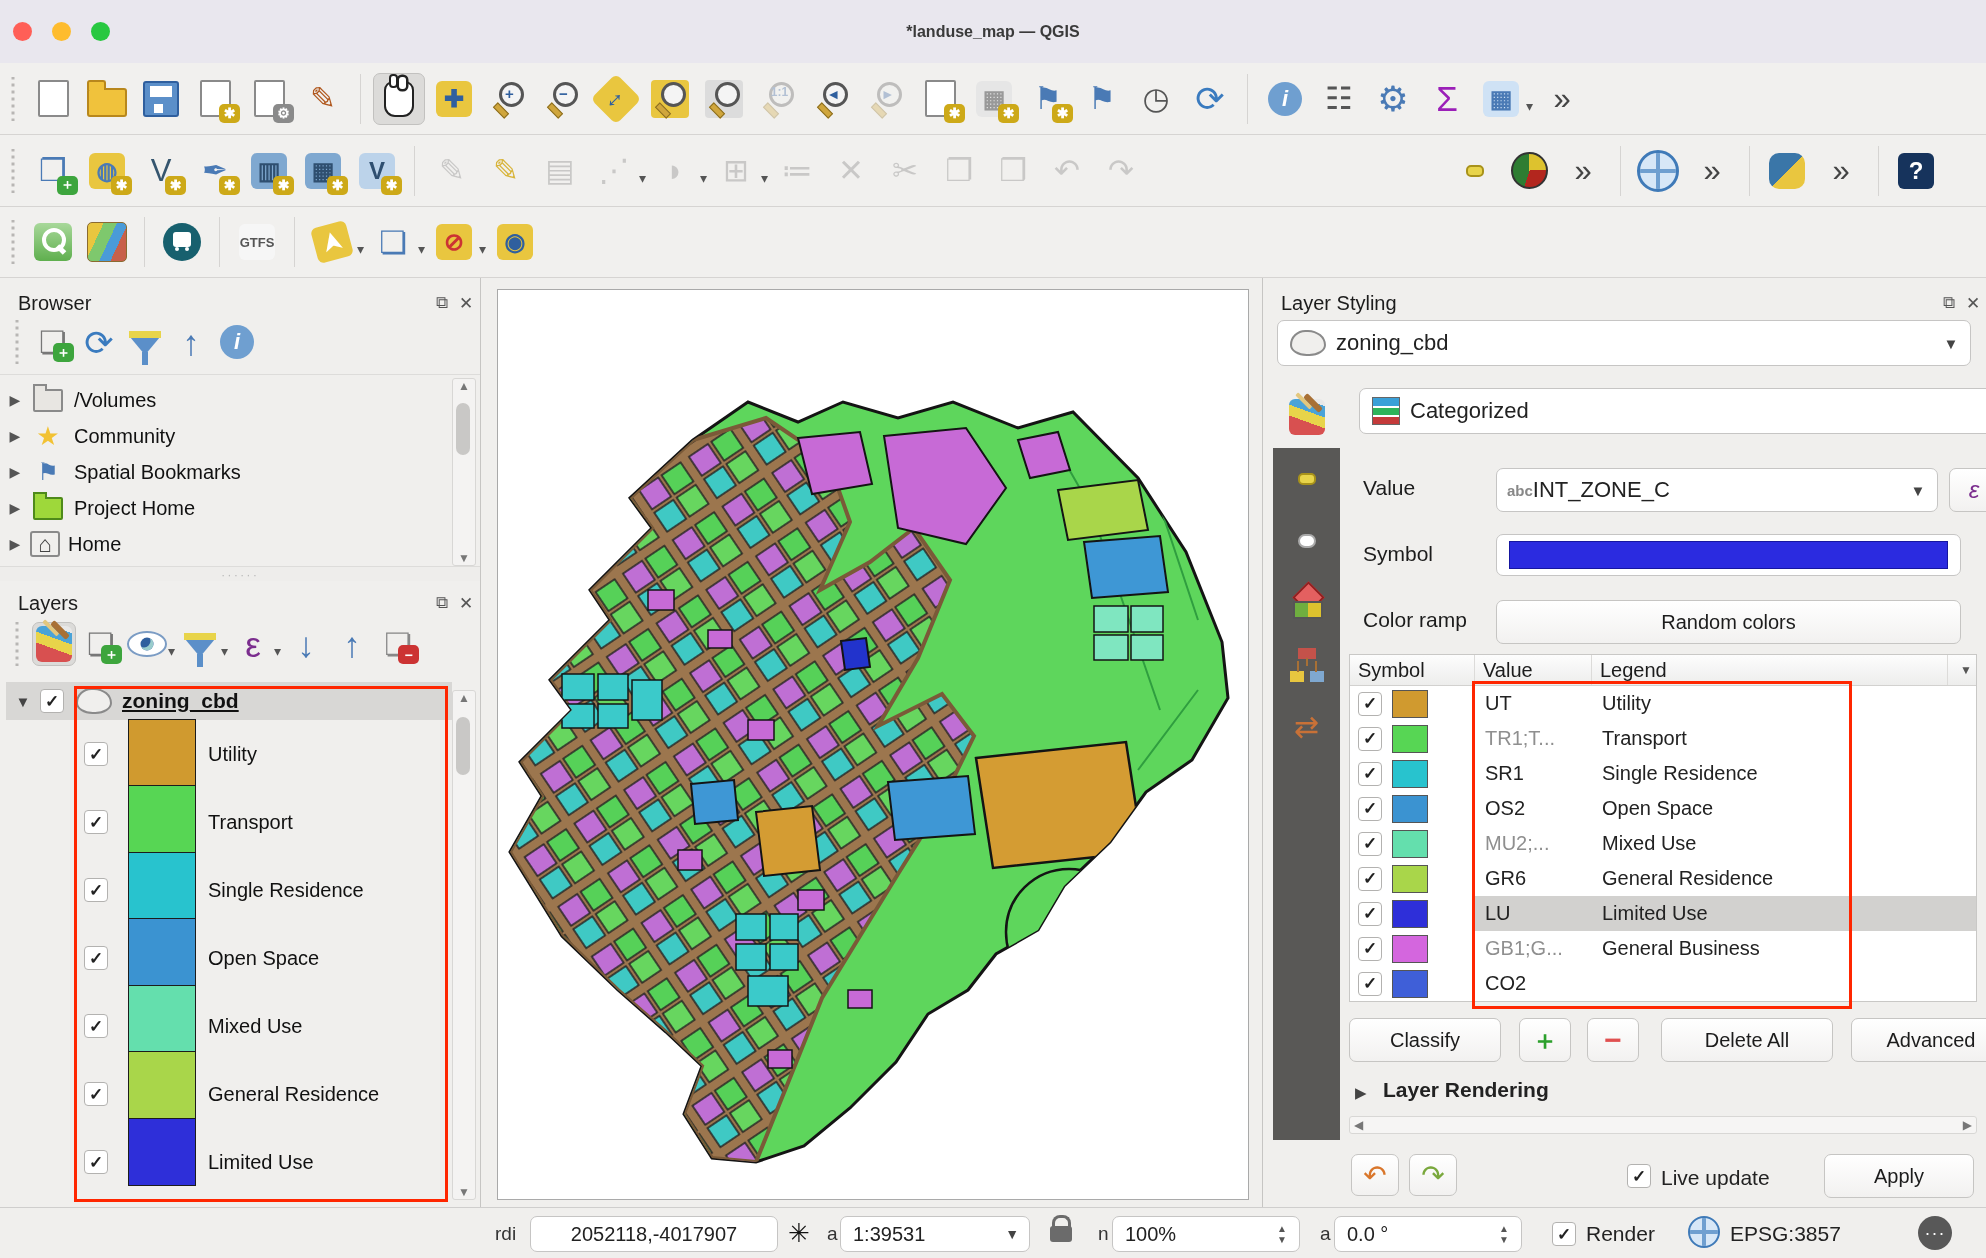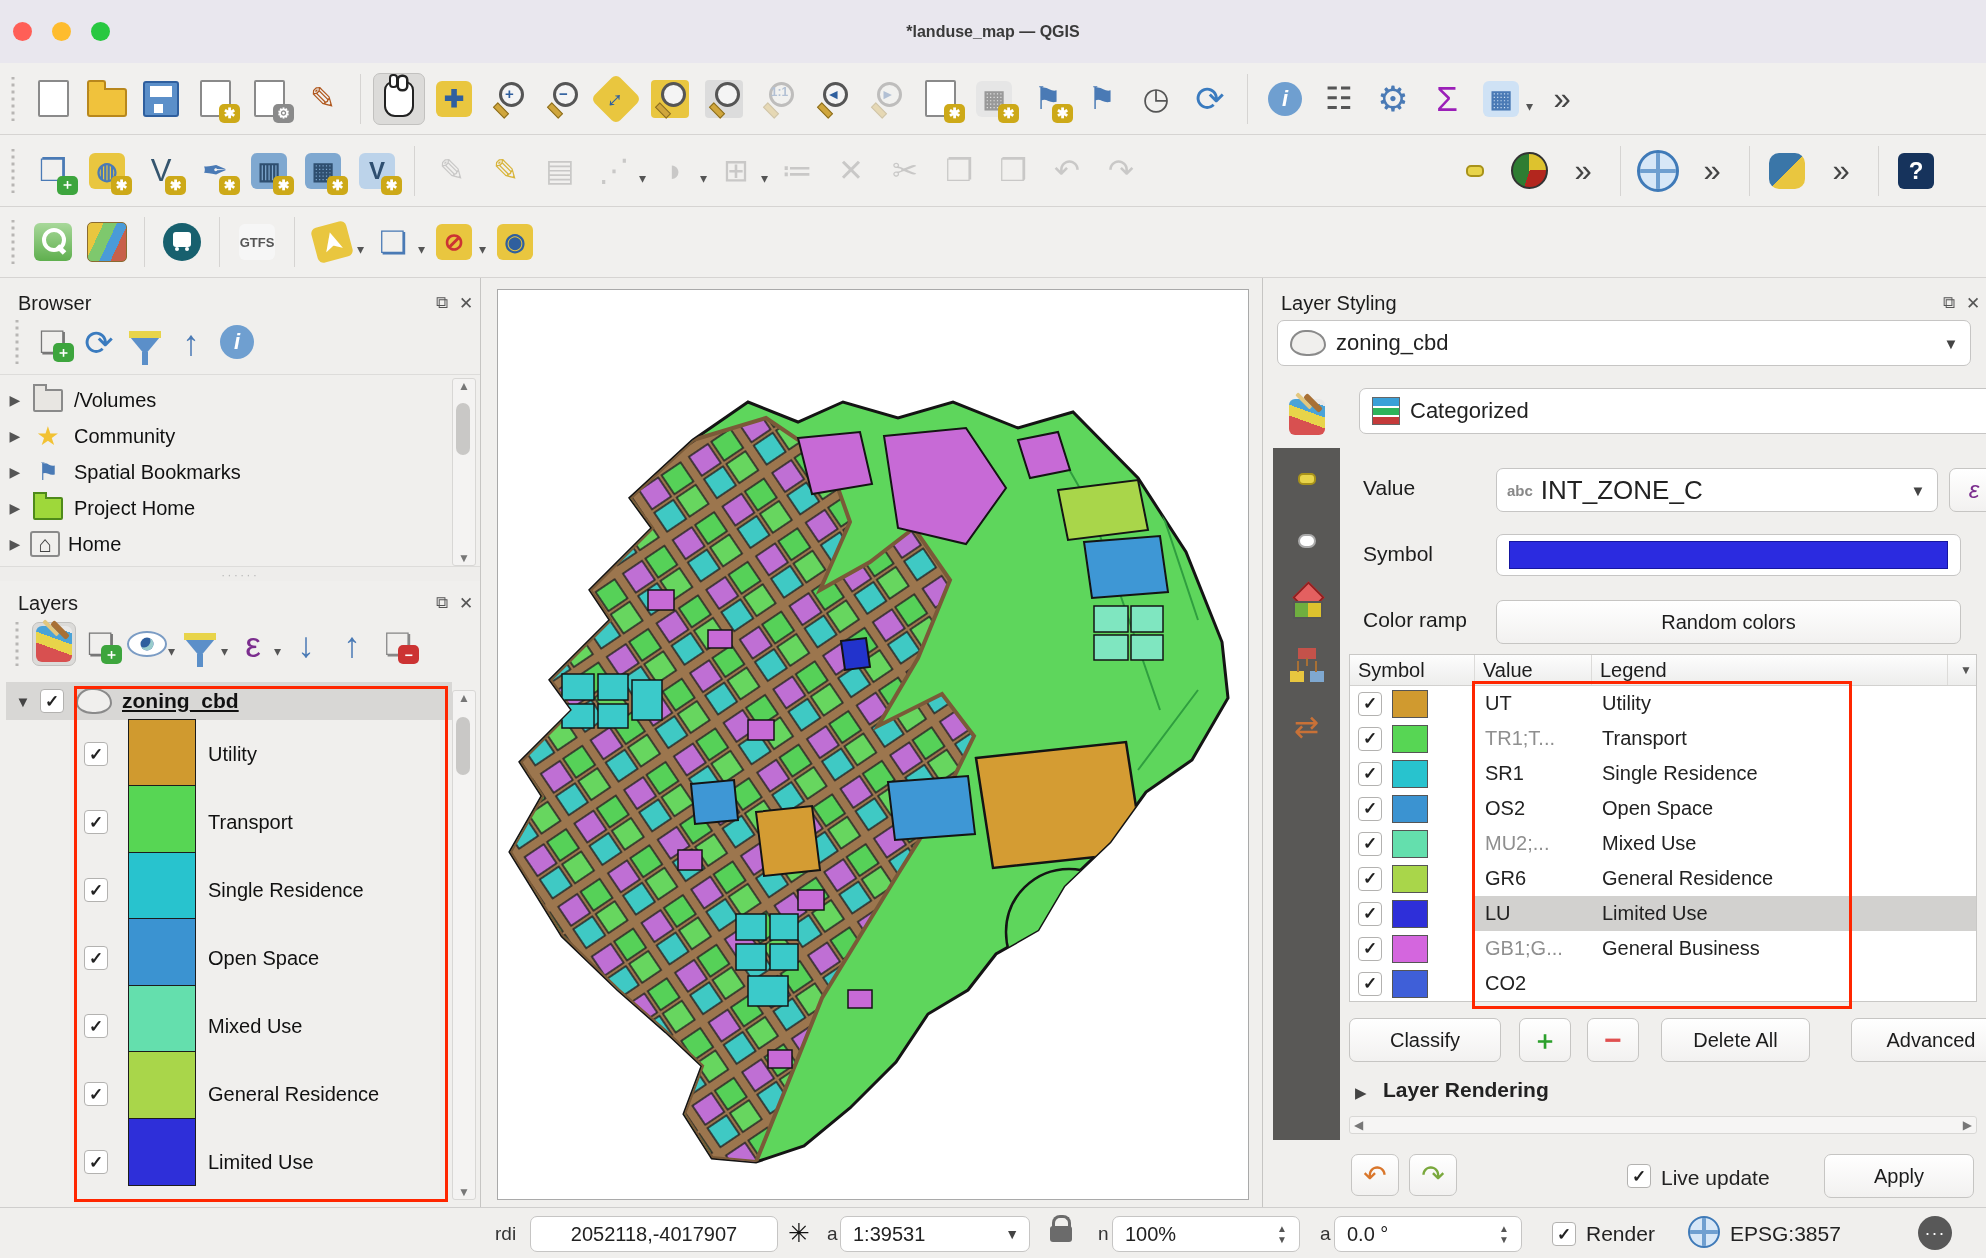--- a/index.html
+++ b/index.html
@@ -671,21 +671,21 @@
     <span class="tic-brush"></span>
   </div>
   <div class="combo" style="left:96px;top:110px;width:628px;height:46px;border-radius:7px 0 0 7px">
     <span style="margin-left:12px;width:26px;height:26px;flex:none;background:
       linear-gradient(#3aa0d8 0 30%,#fff 30% 38%,#2eb35a 38% 66%,#fff 66% 74%,#c43a3a 74%);border:1px solid #666"></span>
     <span style="font-size:22px;margin-left:10px">Categorized</span>
   </div>
   <span class="rp-label" style="left:100px;top:198px">Value</span>
   <div class="combo" style="left:233px;top:190px;width:442px;height:44px">
     <span style="margin-left:10px;font-size:15px;font-weight:bold;color:#888">abc</span>
-    <span style="font-size:26px;margin-left:8px">INT_ZONE_C</span>
+    <span style="font-size:22px;">INT_ZONE_C</span>
     <span class="arr">▼</span>
   </div>
   <div class="btn" style="left:686px;top:190px;width:50px;height:44px;font-size:24px;color:#7b2d8e;font-style:italic">ε</div>
   <span class="rp-label" style="left:100px;top:264px">Symbol</span>
   <div class="combo" style="left:233px;top:256px;width:465px;height:42px">
     <span id="symbol-bar" style="margin: 0px auto; width: 437px; height: 26px; border: 1px solid rgb(22, 22, 160); background: rgb(43, 43, 224);"></span>
   </div>
   <span class="rp-label" style="left:100px;top:330px">Color ramp</span>
   <div class="btn" style="left:233px;top:322px;width:465px;height:44px">Random colors</div>
 
@@ -768,21 +768,21 @@
           </div>
           <div class="c-val">CO2</div>
         </div>
       </div>
   </div>
   <div class="annot" style="left:209px;top:403px;width:374px;height:322px"></div>
 
   <div class="btn" style="left:86px;top:740px;width:152px;height:44px">Classify</div>
   <div class="btn" style="left:256px;top:740px;width:52px;height:44px;color:#2ca02c;font-size:26px;font-weight:bold">＋</div>
   <div class="btn" style="left:324px;top:740px;width:52px;height:44px;color:#e05050;font-size:30px;font-weight:bold">−</div>
-  <div class="btn" style="left:398px;top:740px;width:149px;height:44px">Delete All</div>
+  <div class="btn" style="left:398px;top:740px;width:172px;height:44px">Delete All</div>
   <div class="btn" style="left:588px;top:740px;width:160px;height:44px">Advanced</div>
 
   <span style="position:absolute;left:92px;top:806px;font-size:15px;color:#444">▶</span>
   <span style="position:absolute;left:120px;top:800px;font-size:21px;font-weight:bold">Layer Rendering</span>
   <div class="hscroll">
       <span>◀</span>
       <span>▶</span>
     </div>
 
   <div class="btn" style="left:88px;top:876px;width:48px;height:42px;font-size:28px;color:#d9762b">↶</div>

